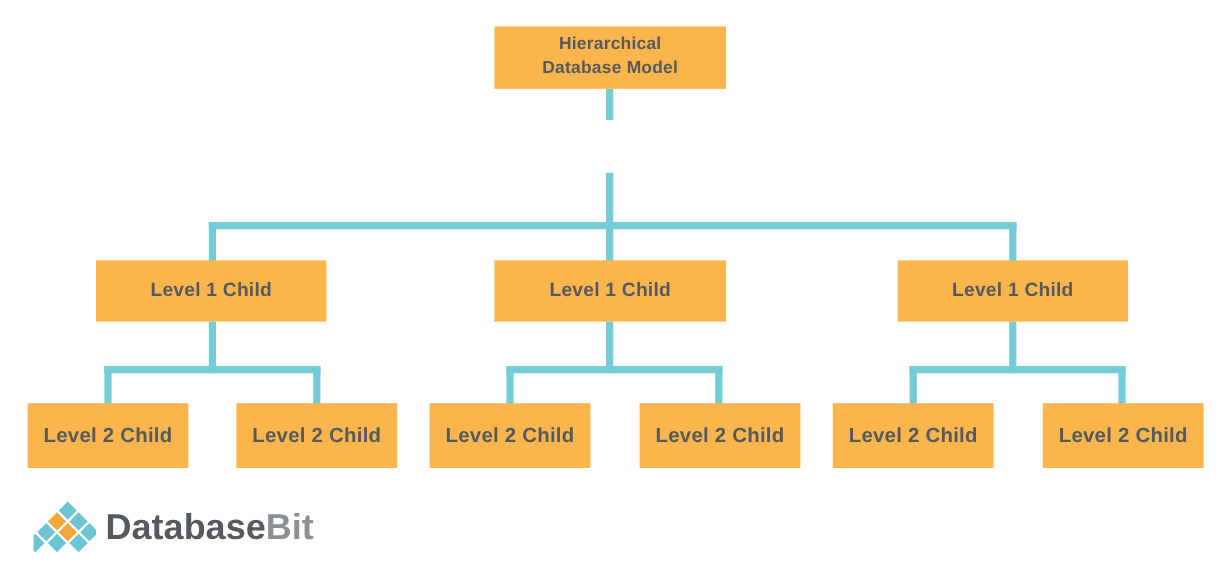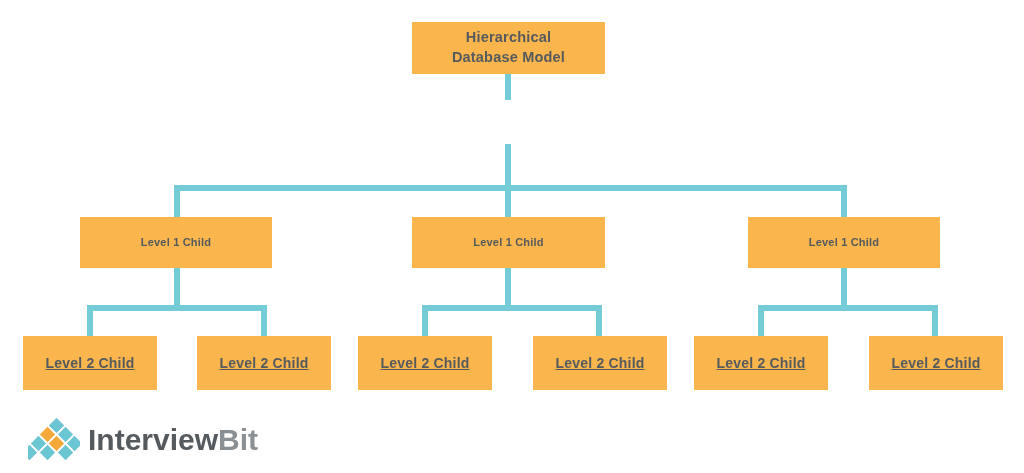--- a/index.html
+++ b/index.html
@@ -33,25 +33,24 @@
     z-index: 3;
   }
   .node-title {
     font-size: 14.5px;
     padding: 0 24px;
   }
   .node-root {
     font-size: 14px;
   }
   .node-l1 {
-    font-size: 11px;
+    font-size: 16px;
   }
   .node-l2 {
-    font-size: 14px;
-    text-decoration: underline;
+    font-size: 17px;
   }
   .conn {
     position: absolute;
     background: #74CCD6;
     z-index: 1;
   }
   
   #logo {
     position: absolute;
     left: 28px;
@@ -137,16 +136,16 @@
 
         <rect x="4.3" y="19.3" width="12.4" height="12.4" transform="rotate(45 10.5 25.5)" fill="#6CC5D2"></rect>
         <rect x="22.3" y="19.3" width="12.4" height="12.4" transform="rotate(45 28.5 25.5)" fill="#F6A93B"></rect>
         <rect x="40.3" y="19.3" width="12.4" height="12.4" transform="rotate(45 46.5 25.5)" fill="#6CC5D2"></rect>
 
         <rect x="-4.7" y="28.3" width="12.4" height="12.4" transform="rotate(45 1.5 34.5)" fill="#6CC5D2"></rect>
         <rect x="13.3" y="28.3" width="12.4" height="12.4" transform="rotate(45 19.5 34.5)" fill="#6CC5D2"></rect>
         <rect x="31.3" y="28.3" width="12.4" height="12.4" transform="rotate(45 37.5 34.5)" fill="#6CC5D2"></rect>
       </g>
     </svg>
-    <div id="logo-text"><span class="logo-strong">Interview</span><span class="logo-light">Bit</span></div>
+    <div id="logo-text"><span class="logo-strong">Database</span><span class="logo-light">Bit</span></div>
   </div>
 
 </div>
 
 </body></html>

